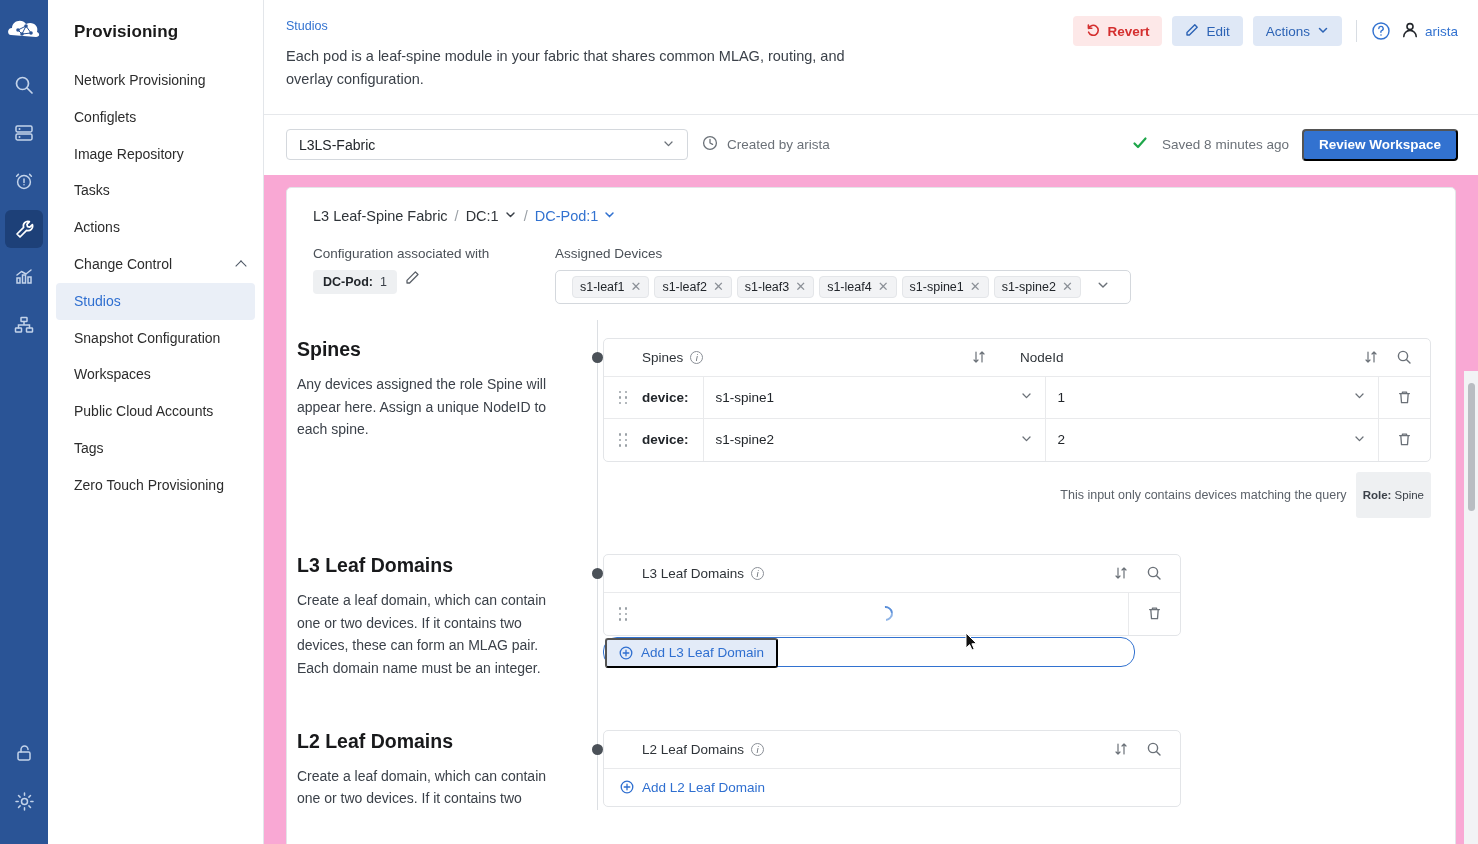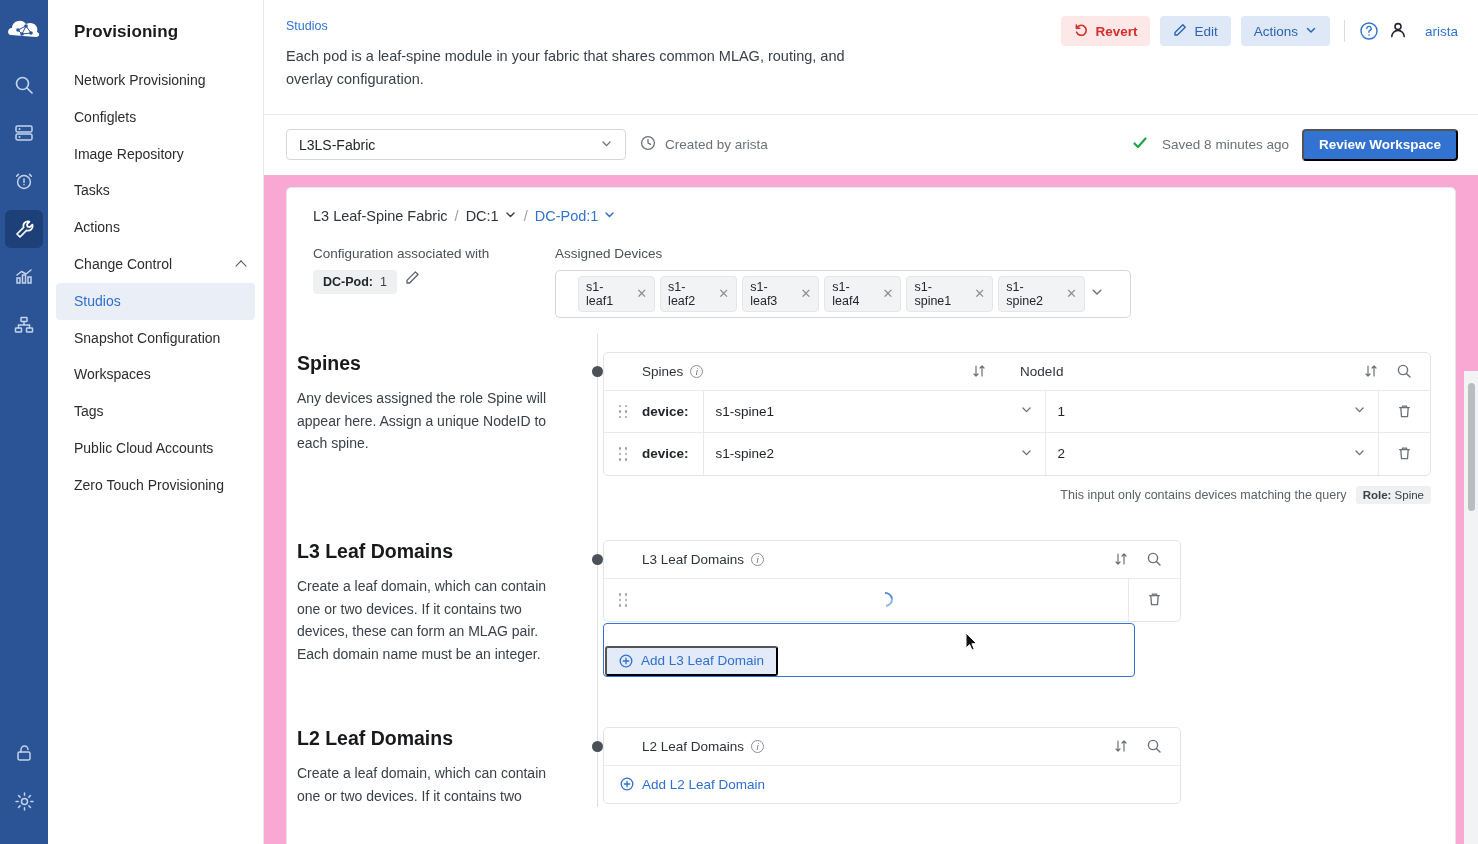--- a/index.html
+++ b/index.html
@@ -60,29 +60,29 @@
   .top-actions { position: absolute; right: 20px; top: 16px; display: flex; align-items: center; gap: 10px; }
   .btn {
     height: 30px; border-radius: 4px; display: inline-flex; align-items: center;
     gap: 7px; padding: 0 13px; font-size: 13.5px; border: none; cursor: pointer;
     font-family: inherit;
   }
   .btn-revert { background: #fde8e8; color: #d42f2f; font-weight: bold; }
   .btn-edit, .btn-actions { background: #dfe8f6; color: #2c63b5; }
   .vsep { width: 1px; height: 22px; background: #d8dde3; margin: 0 4px; }
   .help-btn { color: #3272d0; display: flex; align-items: center; }
-  .user-btn { display: flex; align-items: center; gap: 18px; font-size: 13.5px; color: #3272d0; }
+  .user-btn { display: flex; align-items: center; gap: 6px; font-size: 13.5px; color: #3272d0; }
 
   
   .toolbar {
     margin-top: 22px; border-top: 1px solid #e6e8eb;
     padding: 14px 20px 14px 22px; display: flex; align-items: center; gap: 14px;
   }
   .select-box {
-    width: 340px; height: 31px; border: 1px solid #d4d8dd; border-radius: 4px;
+    width: 402px; height: 31px; border: 1px solid #d4d8dd; border-radius: 4px;
     display: flex; align-items: center; justify-content: space-between;
     padding: 0 12px; font-size: 14px; color: #22262b; background: #fff;
   }
   .meta { display: flex; align-items: center; gap: 9px; font-size: 13.5px; color: #6b7178; }
   .toolbar-right { margin-left: auto; display: flex; align-items: center; gap: 13px; }
   .saved { font-size: 13.5px; color: #6b7178; }
   .check { color: #1ea64a; font-size: 17px; font-weight: bold; line-height: 1; }
   .btn-review {
     background: #3272d0; color: #fff; height: 32px; border-radius: 4px;
     padding: 0 15px; display: inline-flex; align-items: center; font-size: 13.5px; font-weight: bold;
@@ -105,21 +105,21 @@
   .cfg-label, .dev-label { font-size: 13.5px; color: #4b5158; }
   .tag-pill {
     display: inline-flex; align-items: center; gap: 7px; background: #eef0f2;
     border-radius: 4px; padding: 5px 10px; font-size: 12.5px; margin-top: 9px;
   }
   .tag-pill b { font-weight: bold; color: #22262b; }
   .tag-pill span.val { color: #3b4149; }
   .pencil { margin-left: 8px; color: #5b6169; display: inline-flex; }
   .chips-box {
     margin-top: 9px; border: 1px solid #d4d8dd; border-radius: 5px;
-    padding: 5px 22px; display: flex; align-items: center; gap: 5px; flex-wrap: nowrap;
+    padding: 5px 16px; display: flex; align-items: center; gap: 5px; flex-wrap: nowrap;
     width: 576px; background: #fff;
   }
   .chip {
     display: inline-flex; align-items: center; gap: 6px; background: #f2f3f5;
     border: 1px solid #e4e6e9; border-radius: 4px; padding: 3px 7px; font-size: 12.5px; color: #22262b;
   }
   .chip .x { color: #8b9097; font-size: 13px; line-height: 1; }
   .chips-caret { margin-left: auto; padding-right: 4px; color: #6b7178; }
 
   
@@ -151,24 +151,24 @@
   .dots6 { display: grid; grid-template-columns: 3px 3px; grid-gap: 3px; }
   .dots6 i { width: 2.6px; height: 2.6px; background: #9aa0a6; border-radius: 50%; display: block; }
   .cell-label { display: flex; align-items: center; font-size: 13.5px; font-weight: bold; color: #22262b; padding: 0 14px 0 0; }
   .cell-sel {
     display: flex; align-items: center; justify-content: space-between;
     border-left: 1px solid #e9eaec; padding: 0 12px; font-size: 13.5px; color: #22262b;
   }
   .cell-del { width: 52px; flex: 0 0 52px; display: flex; align-items: center; justify-content: center; border-left: 1px solid #e9eaec; color: #6b7178; }
   .chev { color: #6b7178; }
   .query-note { display: flex; align-items: center; justify-content: flex-end; gap: 9px; margin-top: 10px; font-size: 12.5px; color: #5b6169; }
-  .query-tag { background: #eef0f2; border-radius: 3px; padding: 3px 7px; font-size: 11.5px; color: #3b4149; }
+  .query-tag { background: #eef0f2; border-radius: 3px; padding: 17px 7px; font-size: 11.5px; color: #3b4149; }
   .query-tag b { font-weight: bold; }
   .add-focus {
-    border: 1px solid #3272d0; border-radius: 4px; height: 54px; display: flex; align-items: flex-end;
+    border: 1px solid #3272d0; border-radius: 14px; height: 30px; display: flex; align-items: flex-start;
     background: #fff;
   }
   .add-btn {
     display: inline-flex; align-items: center; gap: 8px; background: #e3ebf8;
     color: #2f6fd0; font-size: 13.5px; height: 30px; padding: 0 12px; border-radius: 3px; margin-left: 1px;
   }
   .add-link { display: inline-flex; align-items: center; gap: 8px; color: #2f6fd0; font-size: 13.5px; padding: 11px 0 11px 16px; }
   .plus-circ { width: 14px; height: 14px; }
 
   .spinner-cell { flex: 1 1 auto; display: flex; align-items: center; justify-content: center; border-left: none; }
@@ -289,24 +289,24 @@
     <div class="nav-item active">
       <span>Studios</span>
     </div>
     <div class="nav-item">
       <span>Snapshot Configuration</span>
     </div>
     <div class="nav-item">
       <span>Workspaces</span>
     </div>
     <div class="nav-item">
+      <span>Public Cloud Accounts</span>
+    </div>
+    <div class="nav-item">
       <span>Tags</span>
-    </div>
-    <div class="nav-item">
-      <span>Public Cloud Accounts</span>
     </div>
     <div class="nav-item">
       <span>Zero Touch Provisioning</span>
     </div>
   </div>
 
   <div class="main">
 
     <div class="topbar">
       <a class="breadcrumb-link">Studios</a>

